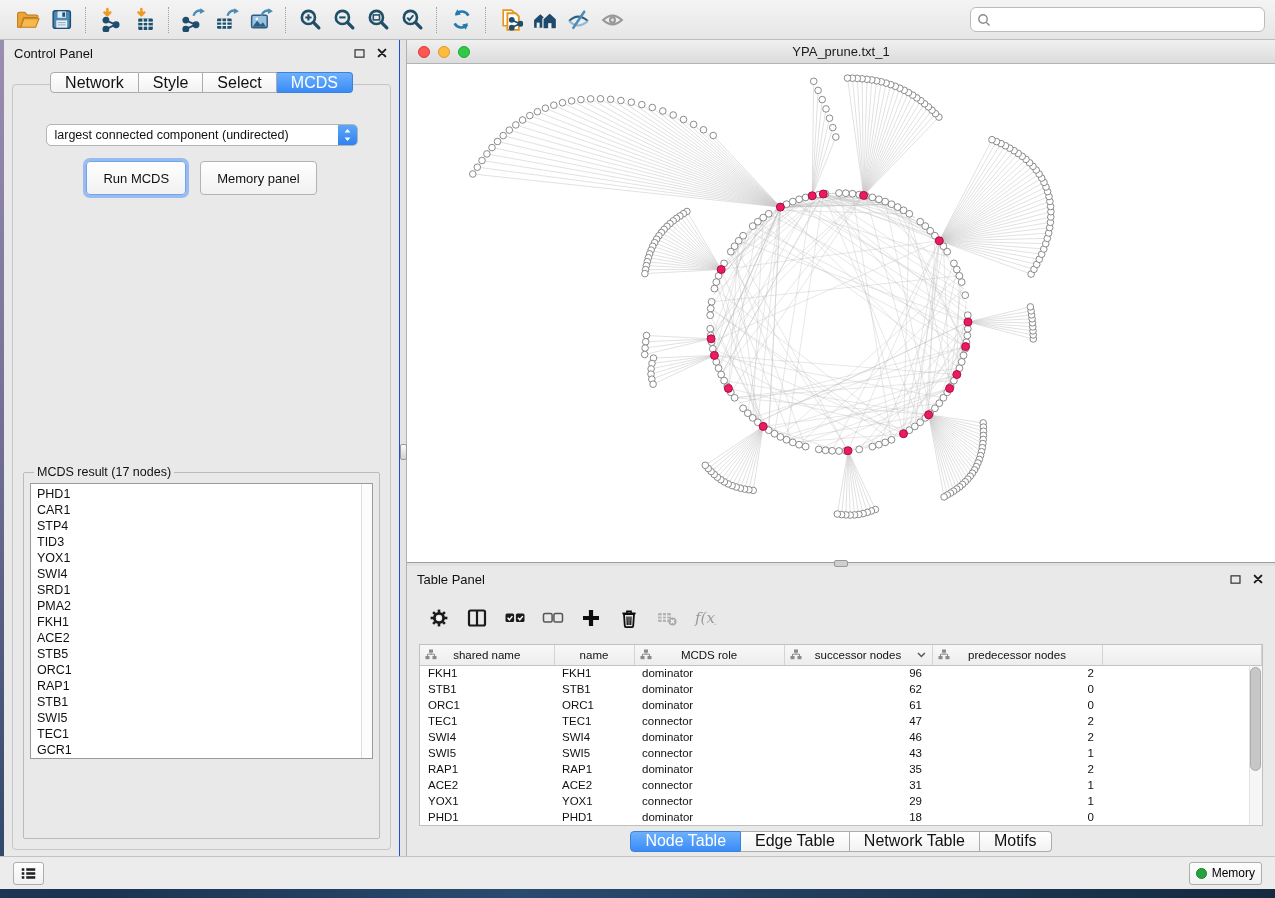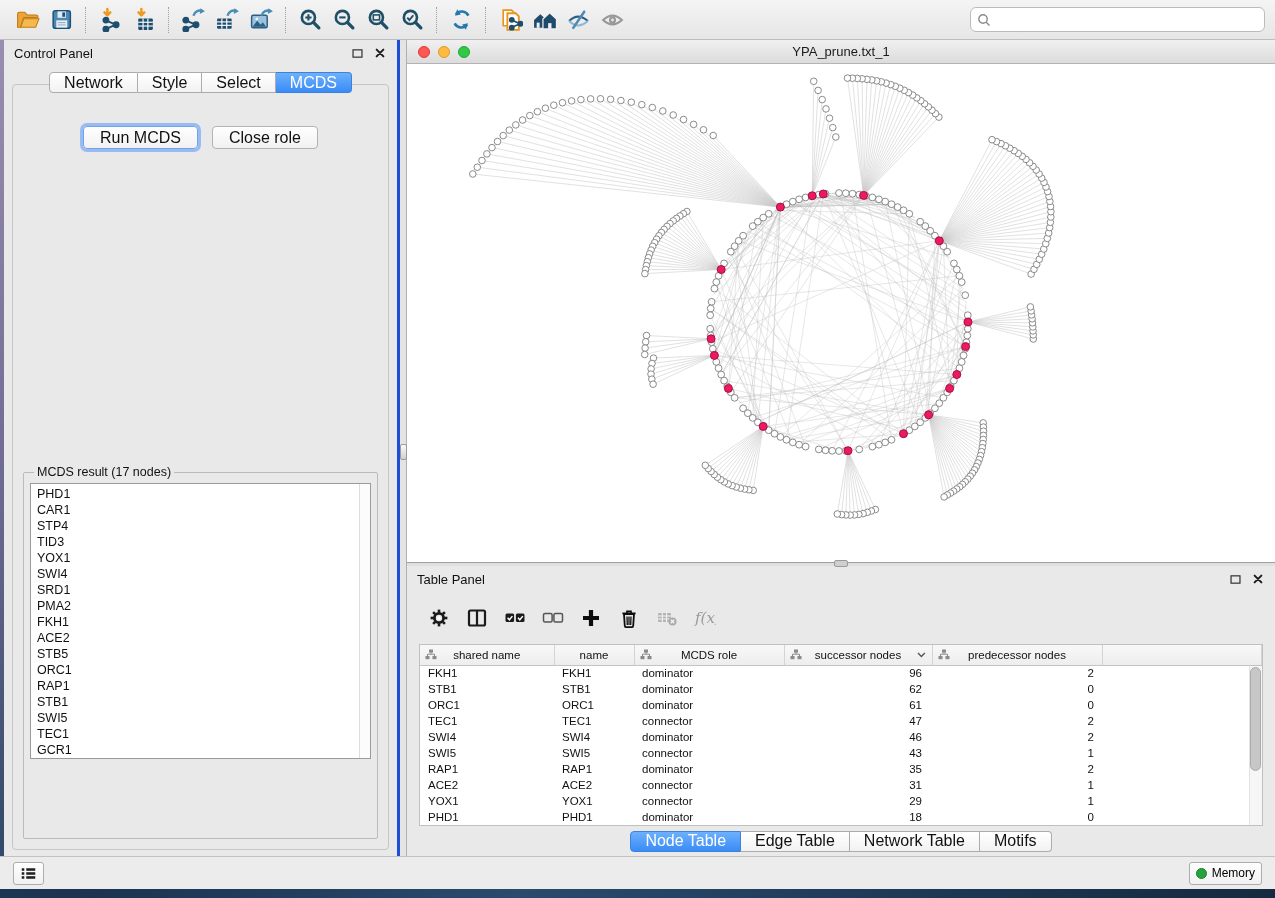--- a/index.html
+++ b/index.html
@@ -24,21 +24,21 @@
     margin-left:auto; width:295px; height:25px; background:#fff; border:1px solid #bcbcbc;
     border-radius:6px; display:flex; align-items:center; padding:0 6px; gap:4px;
   }
   .search-box input { border:none; outline:none; flex:1; font-size:12px; font-family:inherit; background:transparent; }
 
   
   .main { flex:1; display:flex; min-height:0; }
   .wall-strip { width:4px; flex:0 0 4px; background:linear-gradient(#9a8eb0,#6d6a90 55%,#31496a); }
 
   
-  .control-panel { width:396px; flex:0 0 396px; background:#e9e9e9; display:flex; flex-direction:column; border-right:3px solid #1d4ed8; }
+  .control-panel { width:396px; flex:0 0 396px; background:#e9e9e9; display:flex; flex-direction:column; border-right:1px solid #1d4ed8; }
   .panel-titlebar { height:26px; flex:0 0 26px; display:flex; align-items:center; padding:0 10px; font-size:13px; }
   .panel-titlebar .ticons { margin-left:auto; display:flex; gap:7px; align-items:center; }
   .ticon { width:15px; height:15px; display:flex; align-items:center; justify-content:center; }
   .tabs-row { height:24px; flex:0 0 24px; display:flex; justify-content:center; position:relative; z-index:2; margin-top:6px; }
   .seg { display:flex; height:21px; }
   .seg .tab {
     background:linear-gradient(#ffffff,#f2f2f2); border:1px solid #acacac; border-left:none;
     display:flex; align-items:center; justify-content:center; padding:0 14px; font-size:16px; cursor:default;
   }
   .seg .tab:first-child { border-left:1px solid #acacac; border-radius:4px 0 0 4px; }
@@ -50,21 +50,21 @@
   }
   .opt-label { text-align:center; font-size:13px; margin-top:14px; }
   .dropdown {
     margin:13px auto 0; width:312px; height:22px; background:#fff; border:1px solid #b4b4b4; border-radius:5px;
     display:flex; align-items:center; overflow:hidden;
   }
   .dropdown .dd-value { flex:1; padding:0 8px; font-size:12.5px; white-space:nowrap; }
   .dropdown .dd-stepper { width:19px; height:22px; background:linear-gradient(#5fa9f9,#2e7ff0); display:flex; align-items:center; justify-content:center; border-radius:0 4px 4px 0; }
   .btn-row { display:flex; justify-content:center; gap:14px; margin-top:15px; }
   .pbtn {
-    height:23px; padding:0 16px; font-size:16px; font-family:inherit; color:#111;
+    height:34px; padding:0 16px; font-size:13px; font-family:inherit; color:#111;
     background:linear-gradient(#ffffff,#f1f1f1); border:1px solid #b3b3b3; border-radius:4px;
   }
   .pbtn.focused { box-shadow:0 0 0 3px rgba(90,150,250,.55); border-color:#6ea4e8; }
   .result-fieldset {
     margin:4px 10px 10px 10px; height:374px; border:1px solid #bbb; border-radius:2px;
     padding:4px 6px 8px 6px; display:flex;gap:10px;
   }
   .result-fieldset legend { font-size:12.5px; padding:0 3px; margin-left:4px; }
   .listbox { flex:1; background:#fff; border:1px solid #9a9a9a; position:relative; overflow:hidden; }
   .listbox .scroll-track { position:absolute; right:0; top:0; bottom:0; width:11px; background:#fcfcfc; border-left:1px solid #ddd; }
@@ -317,23 +317,32 @@
       </div>
       <div class="tabs-row">
         <div class="seg" id="cp-tabs">
             <div class="tab">Network</div>
             <div class="tab">Style</div>
             <div class="tab">Select</div>
             <div class="tab active">MCDS</div>
           </div>
       </div>
       <div class="tab-pane">
+        <div class="dropdown">
+          <span class="dd-value">largest connected component (undirected)</span>
+          <span class="dd-stepper">
+            <svg width="9" height="14" viewBox="0 0 9 14">
+                <path d="M4.5 1L7.4 4.6H1.6z" fill="#fff"></path>
+                <path d="M4.5 13L1.6 9.4h5.8z" fill="#fff"></path>
+              </svg>
+          </span>
+        </div>
         <div class="btn-row">
           <button class="pbtn focused">Run MCDS</button>
-          <button class="pbtn">Close role</button>
+          <button class="pbtn">Memory panel</button>
         </div>
         <div style="flex:1"></div>
         <fieldset class="result-fieldset">
           <legend>MCDS result (17 nodes)</legend>
           <div class="listbox">
             <div class="list-items" id="mcds-list">
                 <div>PHD1</div>
                 <div>CAR1</div>
                 <div>STP4</div>
                 <div>TID3</div>

